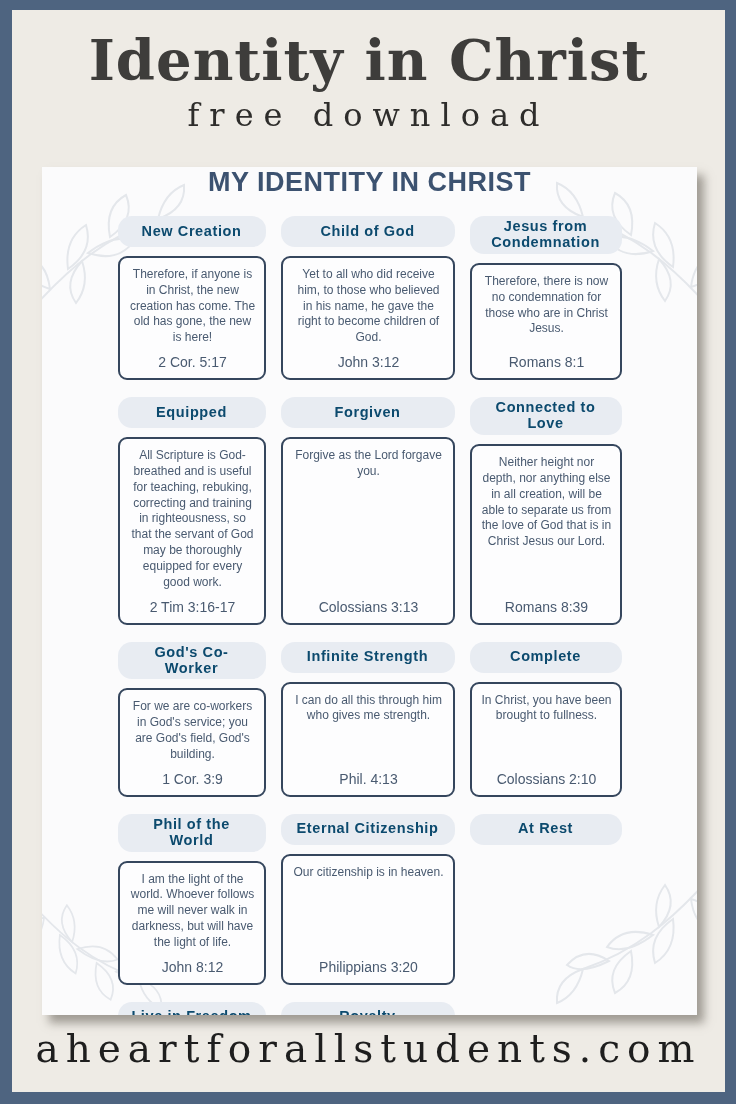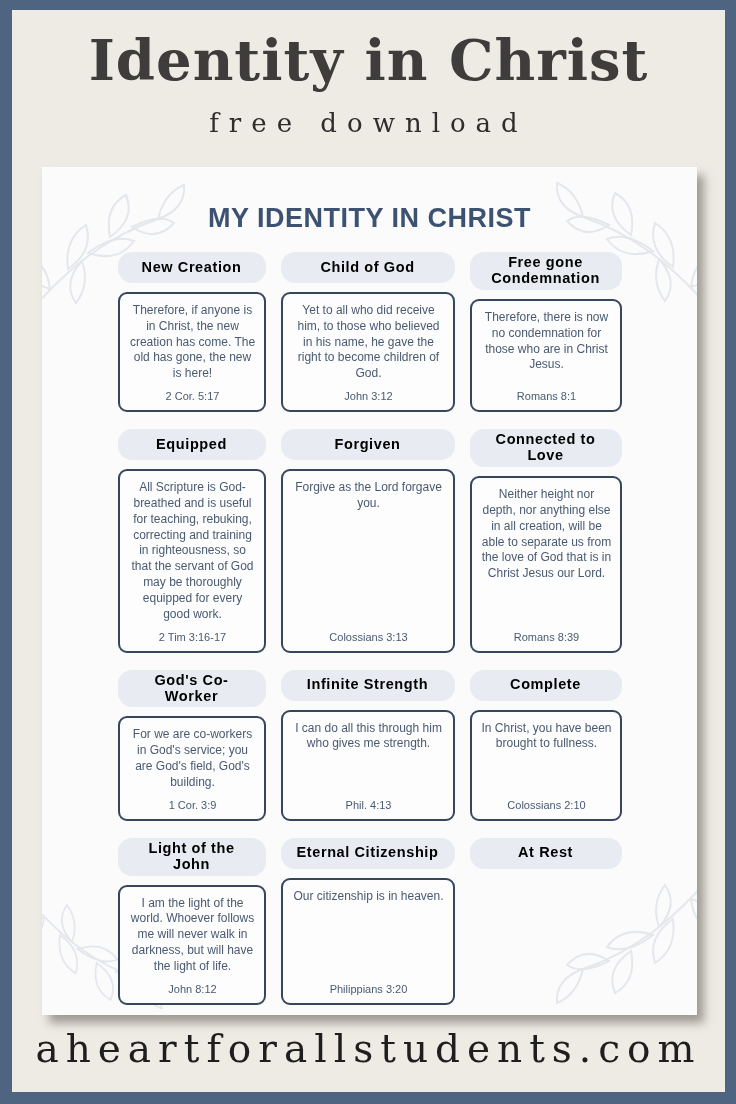--- a/index.html
+++ b/index.html
@@ -20,44 +20,43 @@
   .banner-title {
     margin-top: 20px;
     font-family: "DejaVu Serif", serif;
     font-weight: 700;
     font-size: 56px;
     letter-spacing: 1px;
     color: #3e3d3b;
     line-height: 1.1;
   }
   .banner-subtitle {
-    margin-top: 16px;
+    margin-top: 4px;
     font-family: "DejaVu Serif", serif;
-    font-size: 26px;
+    font-size: 32px;
     letter-spacing: 10px;
     color: #2e2d2b;
   }
   
   .sheet {
     position: absolute;
     left: 30px; top: 157px;
     width: 655px; height: 848px;
     background: #fbfbfc;
     box-shadow: 7px 8px 9px rgba(95, 90, 80, 0.55);
     display: flex;
     flex-direction: column;
     overflow: hidden;
   }
   .leaf-art { position: absolute; pointer-events: none; opacity: 0.9; }
   .leaf-tl { left: -12px; top: -10px; }
   .leaf-tr { right: -14px; top: -12px; transform: scaleX(-1); }
   .leaf-bl { left: -16px; bottom: -18px; transform: scaleY(-1); }
   .leaf-br { right: -14px; bottom: -16px; transform: scale(-1,-1); }
   .sheet-heading {
-    margin-top: 36px;
     text-align: center;
     font-size: 27px;
     font-weight: bold;
     letter-spacing: 0.5px;
     color: #3c5270;
     position: relative;
   }
   
   .grid {
     margin-top: 18px;
@@ -76,40 +75,40 @@
     background: #e8ecf2;
     border-radius: 14px;
     min-height: 31px;
     display: flex;
     align-items: center;
     justify-content: center;
     text-align: center;
     font-size: 14.5px;
     font-weight: bold;
     letter-spacing: 0.6px;
-    color: #000000;
+    color: #0c4a6e;
     line-height: 1.1;
     padding: 3px 12px;
   }
   .box {
     margin-top: 9px;
     flex: 1;
     min-height: 88px;
     background: #fdfdfe;
     border: 2.5px solid #35465d;
     border-radius: 9px;
     padding: 9px 7px 8px 9px;
     display: flex;
     flex-direction: column;
     justify-content: space-between;
     text-align: center;
     color: #495a70;
   }
   .verse { font-size: 12px; line-height: 1.32; }
-  .ref { font-size: 11px; margin-top: 8px; }
+  .ref { font-size: 14px; margin-top: 8px; }
   
   .site-band {
     position: absolute;
     left: 0; right: 0; bottom: 0;
     height: 88px;
     display: flex;
     align-items: center;
     justify-content: center;
   }
   .site-url {
@@ -171,21 +170,21 @@
 
   <div class="cell">
     <div class="pill">Child of God</div>
     <div class="box">
       <div class="verse">Yet to all who did receive him, to those who believed in his name, he gave the right to become children of God.</div>
       <div class="ref">John 3:12</div>
     </div>
   </div>
 
   <div class="cell">
-    <div class="pill">Free gone Condemnation</div>
+    <div class="pill">Jesus from Condemnation</div>
     <div class="box">
       <div class="verse">Therefore, there is now no condemnation for those who are in Christ Jesus.</div>
       <div class="ref">Romans 8:1</div>
     </div>
   </div>
 
 
   <div class="cell">
     <div class="pill">Equipped</div>
     <div class="box">
@@ -228,21 +227,21 @@
 
   <div class="cell">
     <div class="pill">Complete</div>
     <div class="box">
       <div class="verse">In Christ, you have been brought to fullness.</div>
       <div class="ref">Colossians 2:10</div>
     </div>
   </div>
 
   <div class="cell">
-    <div class="pill">Light of the John</div>
+    <div class="pill">Phil of the World</div>
     <div class="box">
       <div class="verse">I am the light of the world. Whoever follows me will never walk in darkness, but will have the light of life.</div>
       <div class="ref">John 8:12</div>
     </div>
   </div>
 
   <div class="cell">
     <div class="pill">Eternal Citizenship</div>
     <div class="box">
       <div class="verse">Our citizenship is in heaven.</div>

